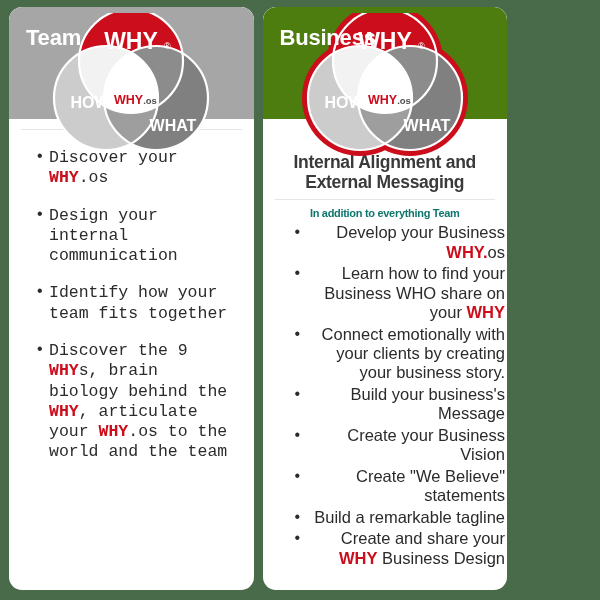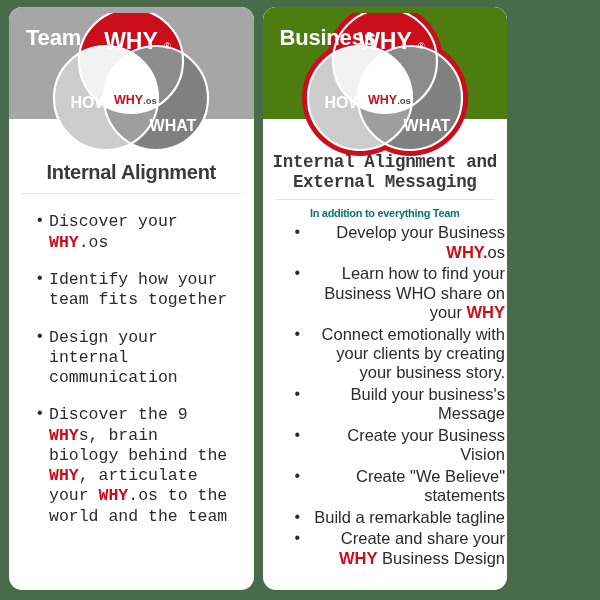--- a/index.html
+++ b/index.html
@@ -68,21 +68,21 @@
     pointer-events: none;
   }
   .venn-wrap svg { display: block; margin: 0 auto; }
 
   
   .title-zone {
     flex: 0 0 auto;
     padding: 42px 10px 0 10px;
     text-align: center;
   }
-  .card-business .title-zone { padding-top: 34px; font-family: Liberation Mono, monospace; }
+  .card-business .title-zone { padding-top: 34px; }
 
   .title {
     color: #3a3a3a;
     font-size: 20px;
     font-weight: bold;
     line-height: 1.12;
     letter-spacing: -0.3px;
   }
   .card-business .title { font-size: 17.5px; }
 
@@ -194,30 +194,27 @@
 
           <text x="100" y="36" text-anchor="middle" font-family="Liberation Sans, sans-serif" font-size="23" font-weight="bold" fill="#ffffff">WHY</text>
           <text x="133" y="36" font-family="Liberation Sans, sans-serif" font-size="9" fill="#ffffff">®</text>
           <text x="59" y="95" text-anchor="middle" font-family="Liberation Sans, sans-serif" font-size="16" font-weight="bold" fill="#ffffff">HOW</text>
           <text x="142" y="118" text-anchor="middle" font-family="Liberation Sans, sans-serif" font-size="16" font-weight="bold" fill="#ffffff">WHAT</text>
           <text x="83" y="91" font-family="Liberation Sans, sans-serif" font-size="12.5" font-weight="bold" fill="#cc0d1c">WHY<tspan font-size="9.5" fill="#4d4d4d" font-weight="bold">.os</tspan></text>
         </svg>
       </div>
     </div>
 
-    <div class="title-zone">
-      <div class="title">Internal Alignment</div>
-    </div>
 
     <div class="divider"></div>
 
     <ul class="blist">
         <li><span class="plain">Discover your </span><b class="why">WHY</b><span class="plain">.os</span></li>
+        <li><span class="plain">Design your internal communication</span></li>
         <li><span class="plain">Identify how your team fits together</span></li>
-        <li><span class="plain">Design your internal communication</span></li>
         <li><span class="plain">Discover the 9 </span><b class="why">WHY</b><span class="plain">s, brain biology behind the </span><b class="why">WHY</b><span class="plain">, articulate your </span><b class="why">WHY</b><span class="plain">.os to the world and the team</span></li>
       </ul>
   </div>
 
   <div class="card card-business">
 
     <div class="hdr">
       <div class="hdr-label">Business</div>
 
       <div class="venn-wrap">

